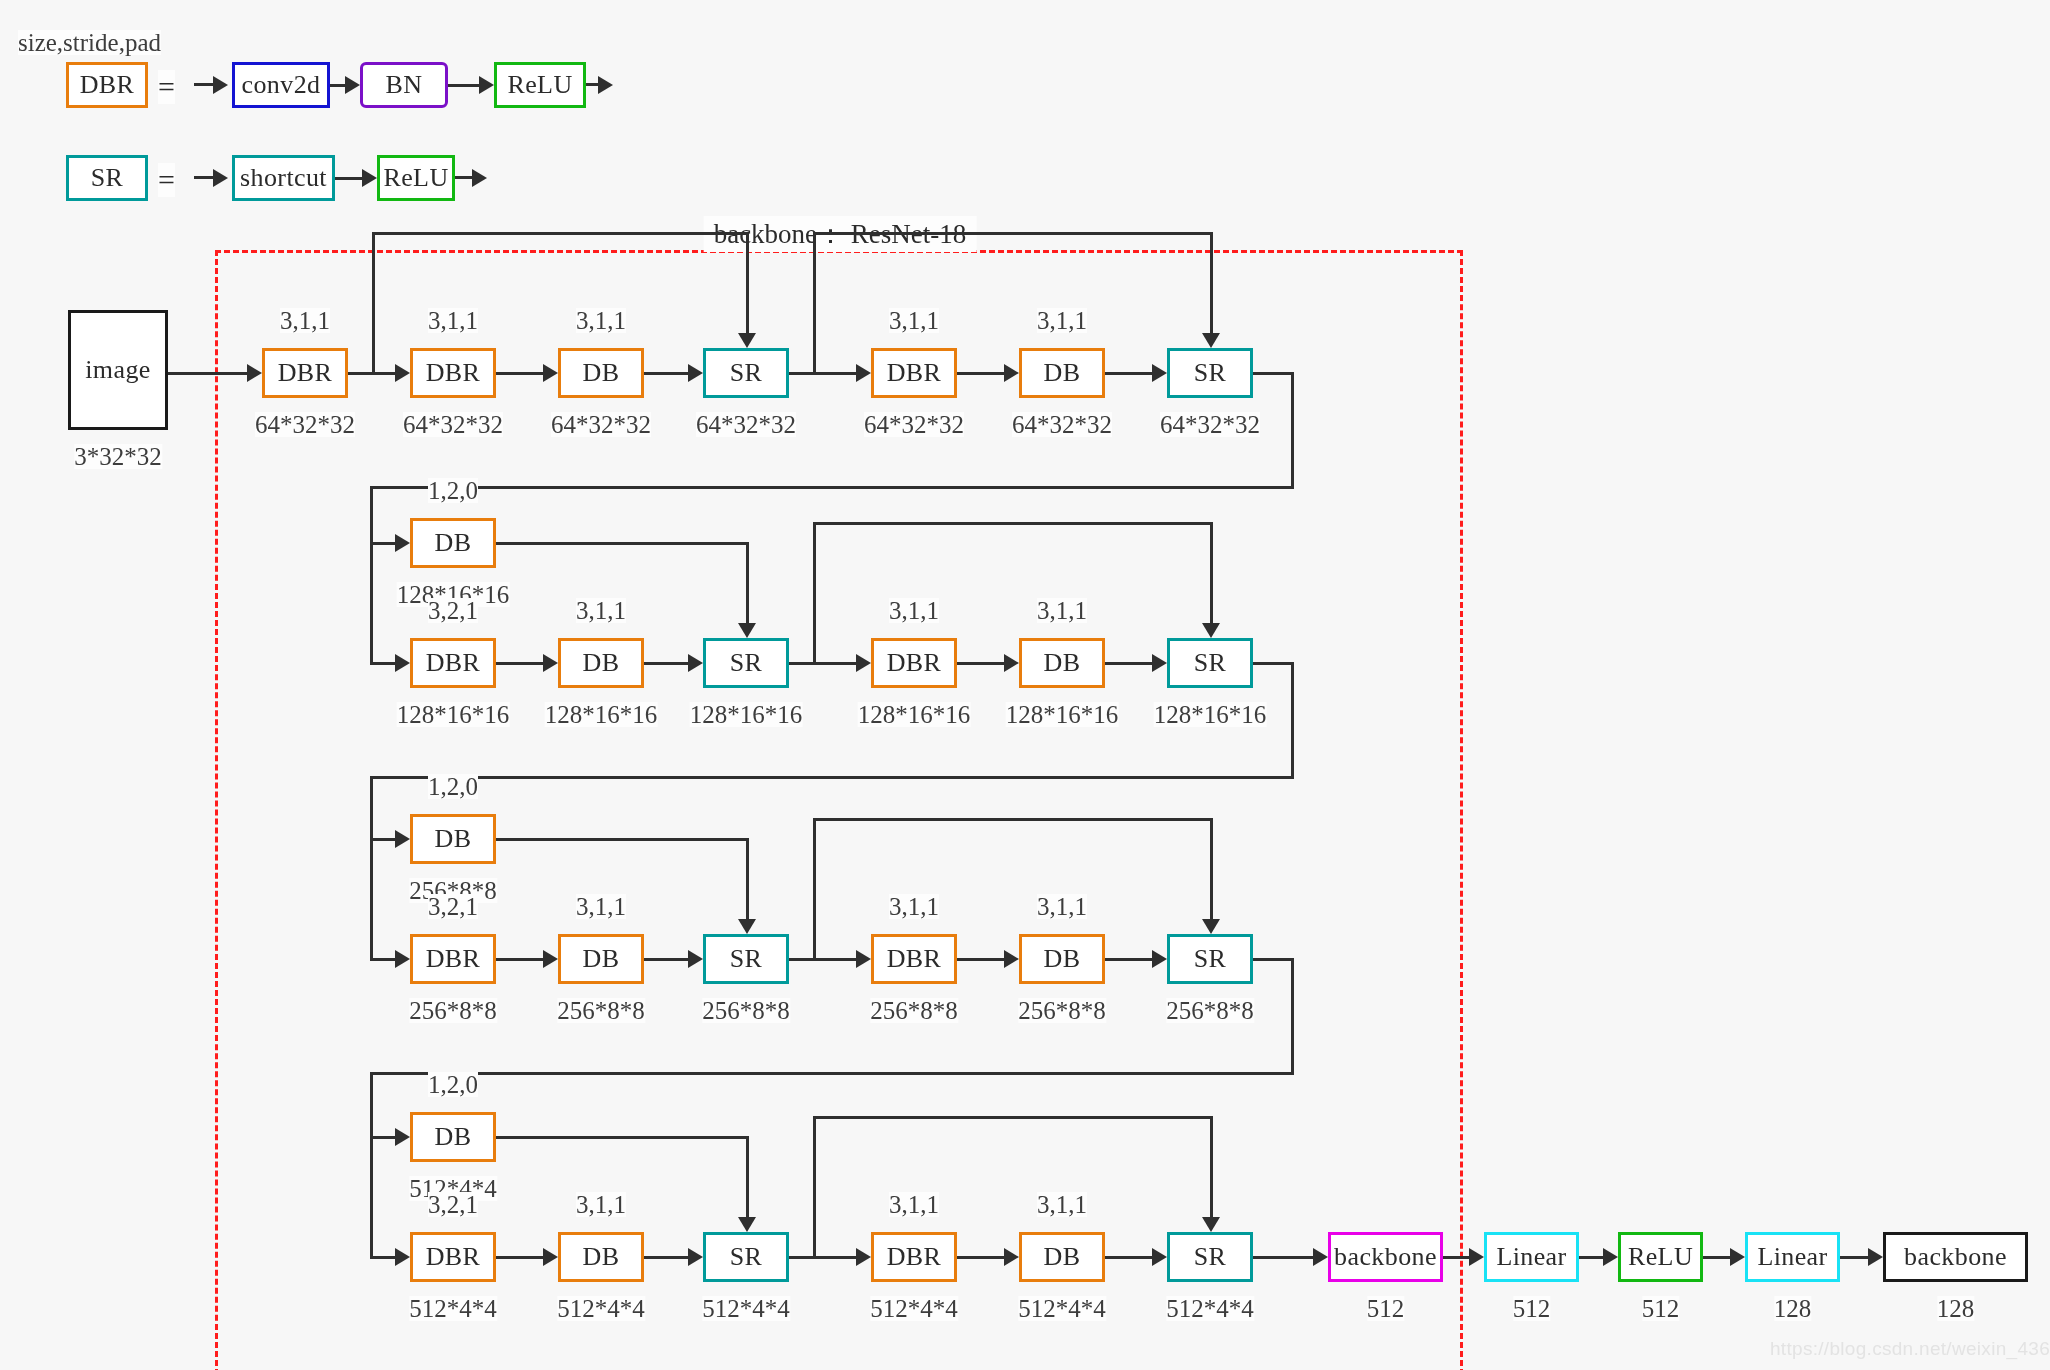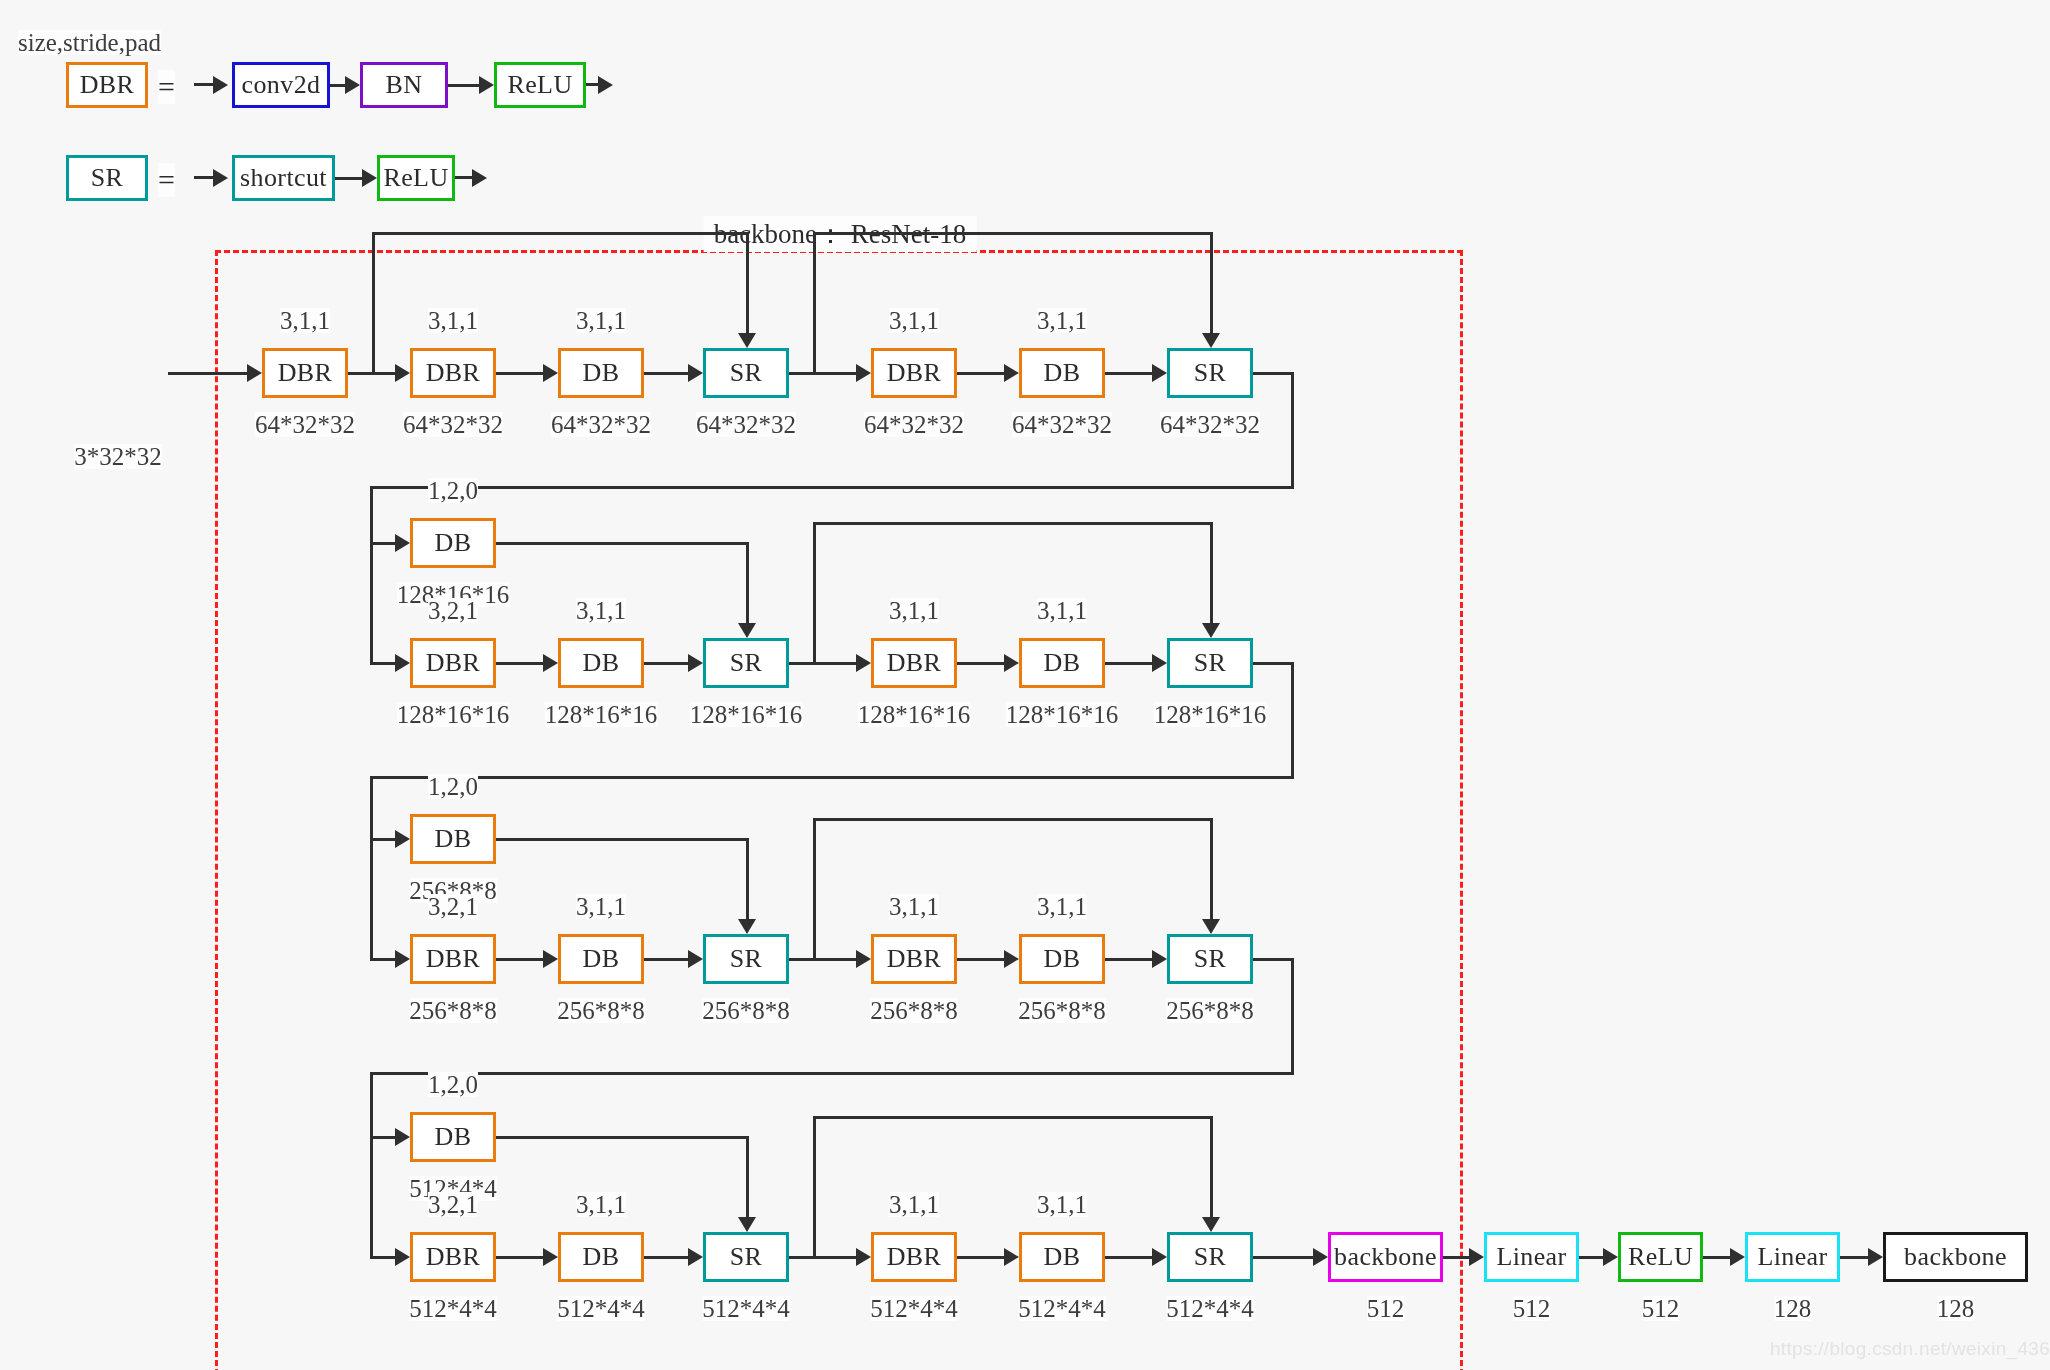--- a/index.html
+++ b/index.html
@@ -22,21 +22,21 @@
     display:flex;align-items:center;justify-content:center;
     font-size:26px;
     line-height:1;
     color:#2b2b2b;
     white-space:nowrap;
     letter-spacing:.4px;
   }
   .c-orange{border-color:#e87d0d;}
   .c-teal  {border-color:#009a9a;}
   .c-blue  {border-color:#1414d2;}
-  .c-purple{border-color:#7b10c8;}
+  .c-purple{border-color:#7b10c8;border-radius:6px;}
   .c-green {border-color:#12b812;}
   .c-magenta{border-color:#e800e8;}
   .c-cyan  {border-color:#19e2f5;}
   .c-black {border-color:#1a1a1a;}
 
   
   .lbl{
     position:absolute;
     font-size:25px;
     line-height:1;
@@ -107,20 +107,21 @@
     <div class="h" style="left: 194px; top: 176px; width: 21px;"></div>
     <div class="ar ar-r" style="left: 213px; top: 169px;"></div>
     <div class="box c-teal" style="left: 232px; top: 155px; width: 103px; height: 46px;">shortcut</div>
     <div class="h" style="left: 335px; top: 177px; width: 29px;"></div>
     <div class="ar ar-r" style="left: 362px; top: 169px;"></div>
     <div class="box c-green" style="left: 377px; top: 155px; width: 78px; height: 46px;">ReLU</div>
     <div class="h" style="left: 455px; top: 176px; width: 17px;"></div>
     <div class="ar ar-r" style="left: 472px; top: 169px;"></div>
     <div class="dashed-frame" style="left: 215px; top: 250px; width: 1248px; height: 1125px;"></div>
     <div class="frame-title" style="left: 840px; top: 216px;">backbone： ResNet-18</div>
+    <div class="box c-black" style="left: 68px; top: 310px; width: 100px; height: 120px;">image</div>
     <div class="lbl ctr" style="left: 118px; top: 444px;">3*32*32</div>
     <div class="h" style="left: 168px; top: 372px; width: 81px;"></div>
     <div class="ar ar-r" style="left: 247px; top: 364px;"></div>
     <div class="box c-orange" style="left: 262px; top: 348px; width: 86px; height: 50px;">DBR</div>
     <div class="lbl ctr" style="left: 305px; top: 308px;">3,1,1</div>
     <div class="lbl ctr" style="left: 305px; top: 412px;">64*32*32</div>
     <div class="h" style="left: 348px; top: 372px; width: 49px;"></div>
     <div class="ar ar-r" style="left: 395px; top: 364px;"></div>
     <div class="box c-orange" style="left: 410px; top: 348px; width: 86px; height: 50px;">DBR</div>
     <div class="lbl ctr" style="left: 453px; top: 308px;">3,1,1</div>

